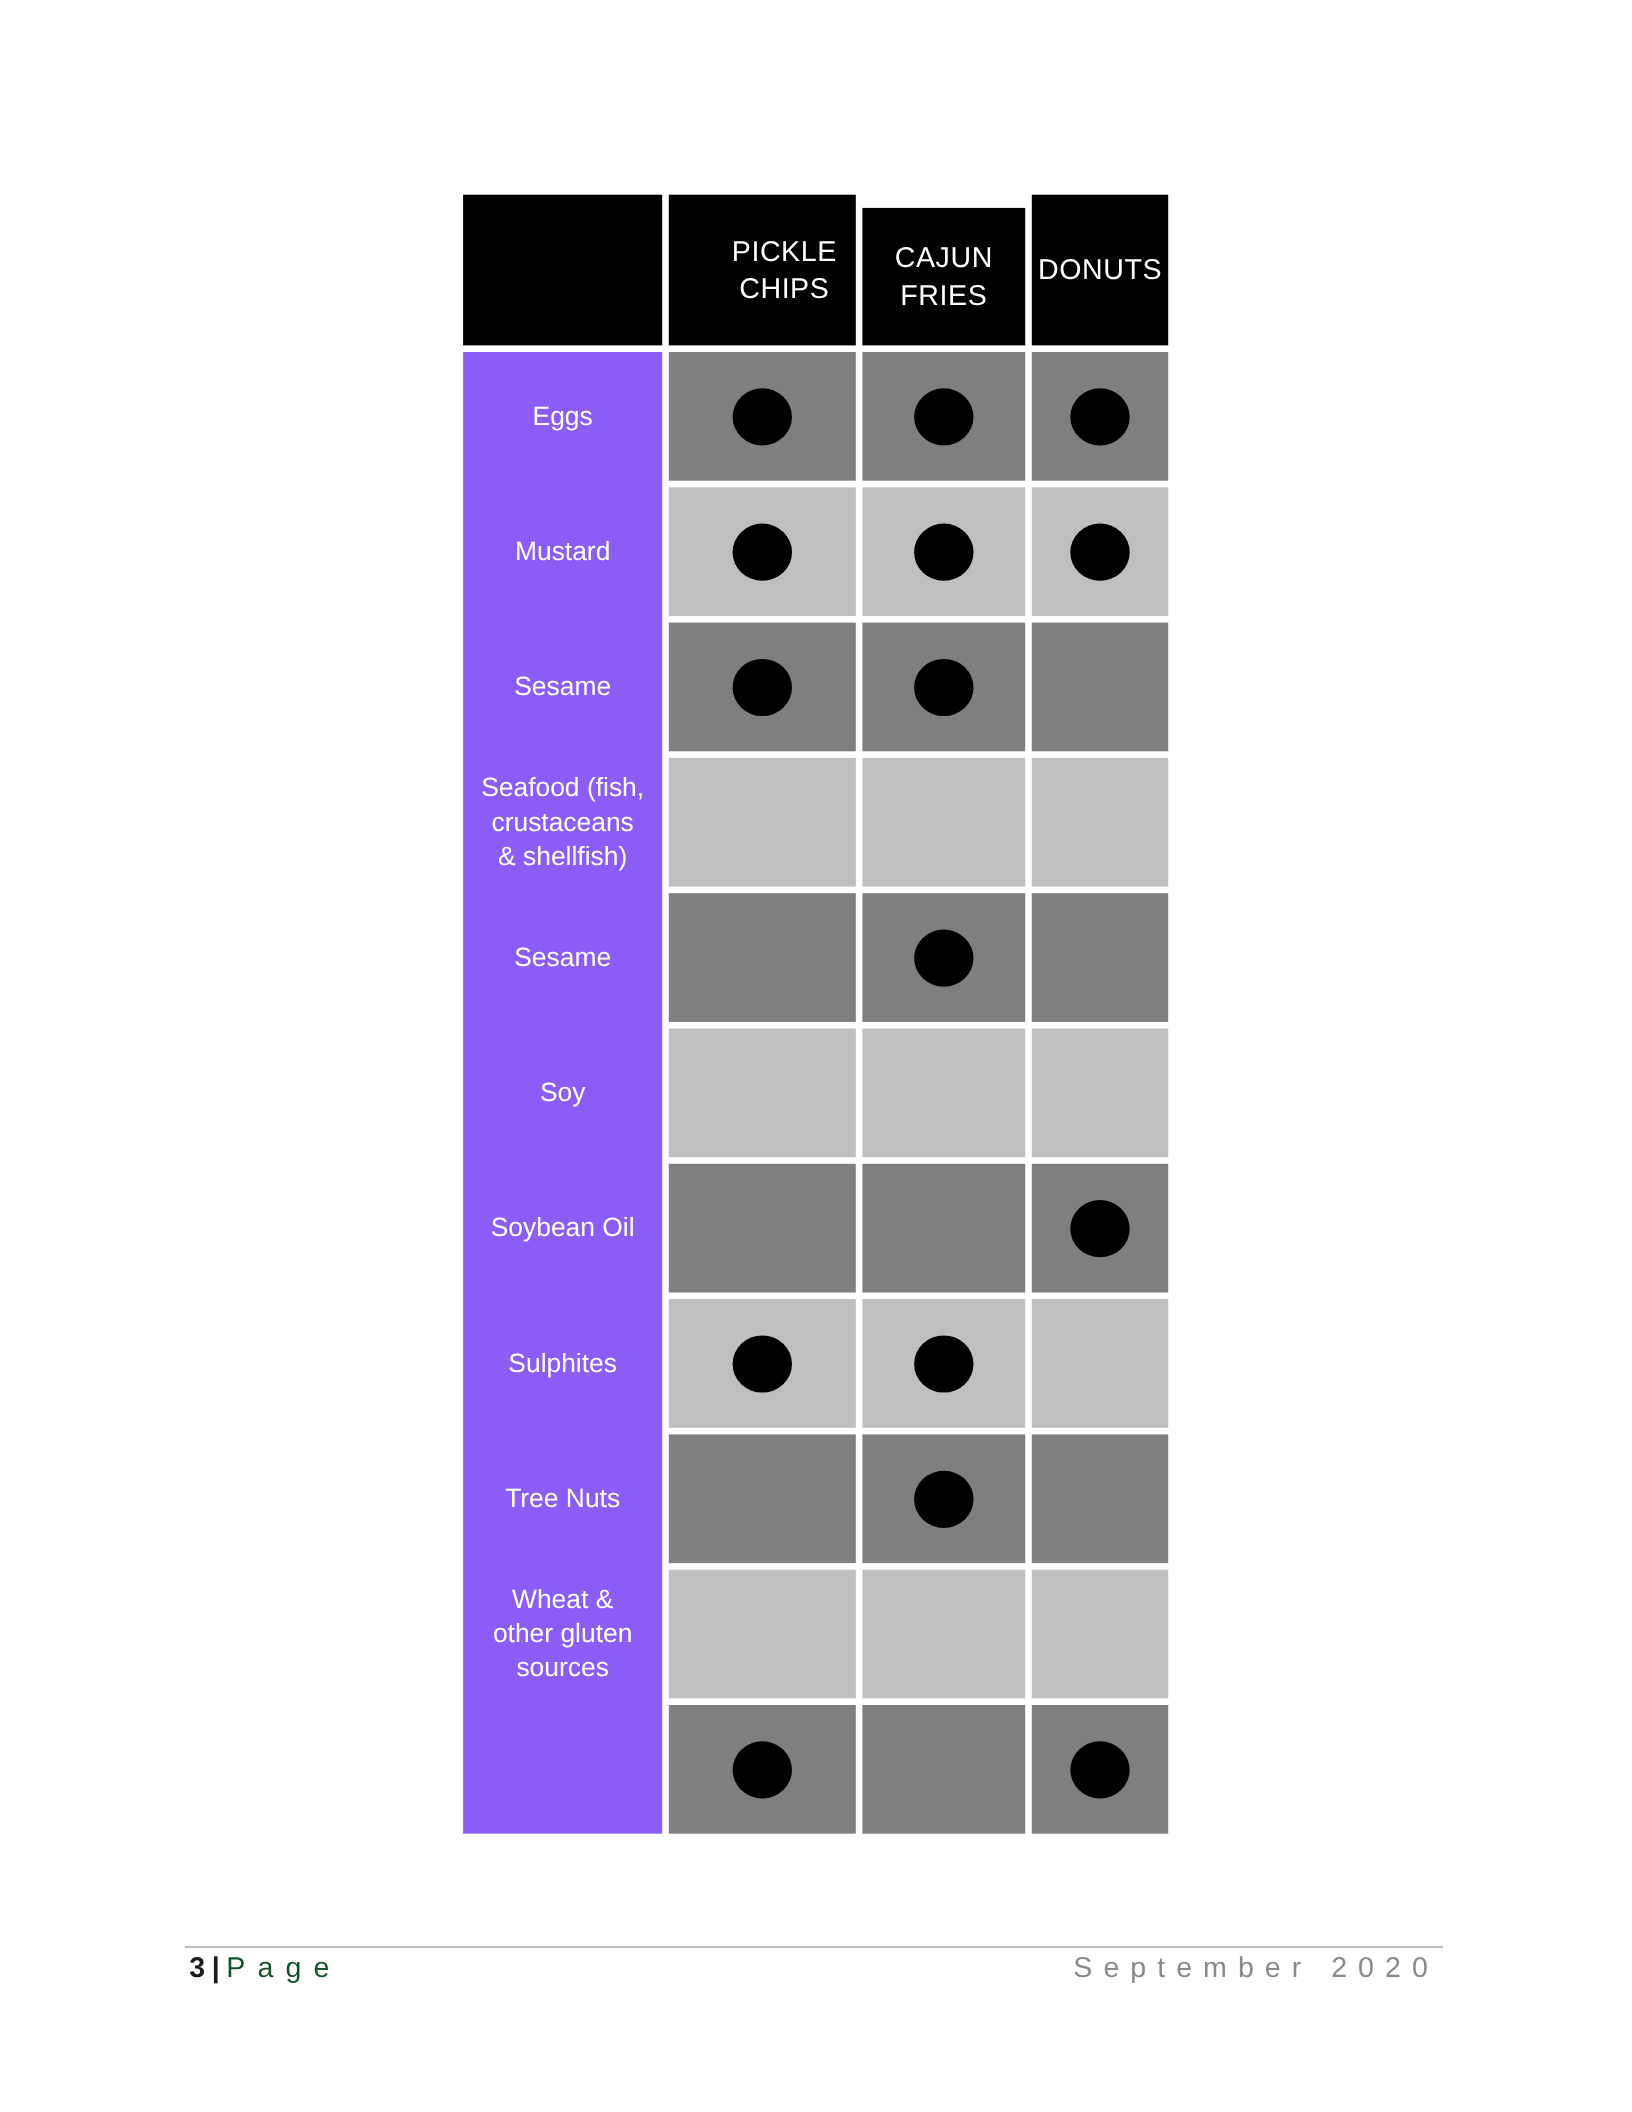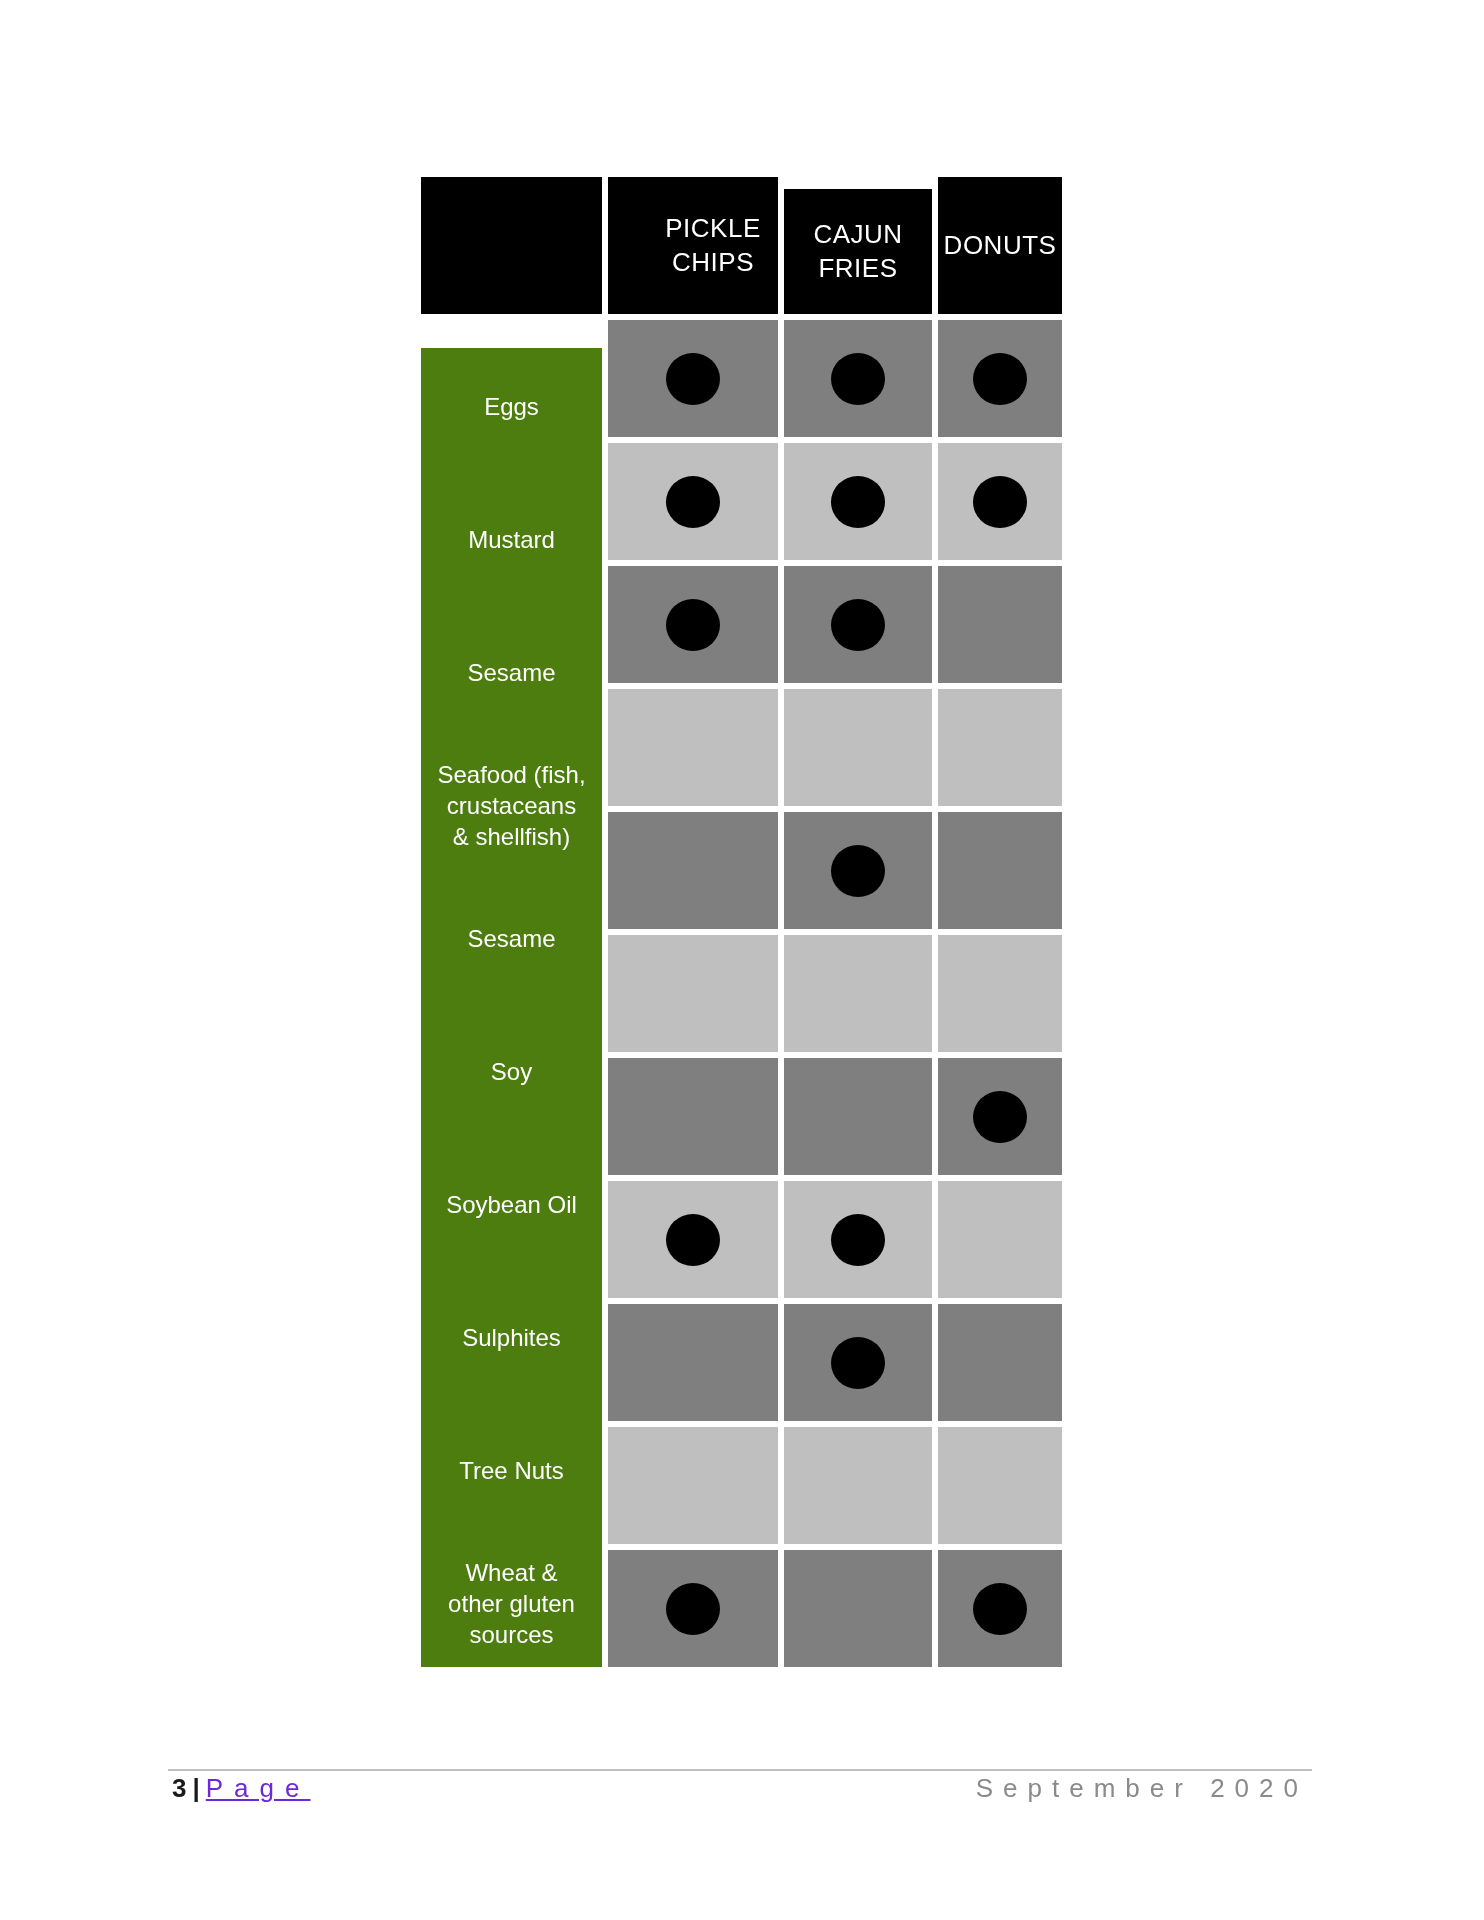--- a/index.html
+++ b/index.html
@@ -24,25 +24,24 @@
   .header{background:#000000;}
   .hlabel{
     color:#ffffff;
     font-size:26px;
     line-height:1.28;
     text-align:center;
     white-space:pre-line;
     letter-spacing:0.5px;
   }
   .rowhead{
-    background:#4d7c0f;
+    background:#8b5cf6;
     display:grid;
     grid-template-rows:repeat(11,117px);
-    row-gap:16px;
-    margin-top:28px;
+    row-gap:6px;
   }
   .rowlabel-cell{display:flex;align-items:center;justify-content:center;}
   .rlabel{
     color:#ffffff;
     font-size:24px;
     line-height:1.3;
     text-align:center;
     white-space:pre-line;
   }
   .data.dark{background:#7f7f7f;}
@@ -60,21 +59,21 @@
   }
   .footer-left{
     position:absolute;
     left:172px;top:1773px;
     font-size:26px;
     color:#1a1a1a;
     white-space:nowrap;
   }
   .footer-left .pg-num{font-weight:bold;color:#1a1a1a;}
   .footer-left .pg-sep{font-weight:bold;color:#1a1a1a;padding:0 6px;}
-  .footer-left .pg-word{color:#6d28d9;letter-spacing:11px;text-decoration:underline;}
+  .footer-left .pg-word{color:#14532d;letter-spacing:11px;}
   .footer-right{
     position:absolute;
     right:176px;top:1773px;
     font-size:26px;
     color:#8a8a8a;
     letter-spacing:10px;
     white-space:nowrap;
     text-align:right;
   }
 </style>

